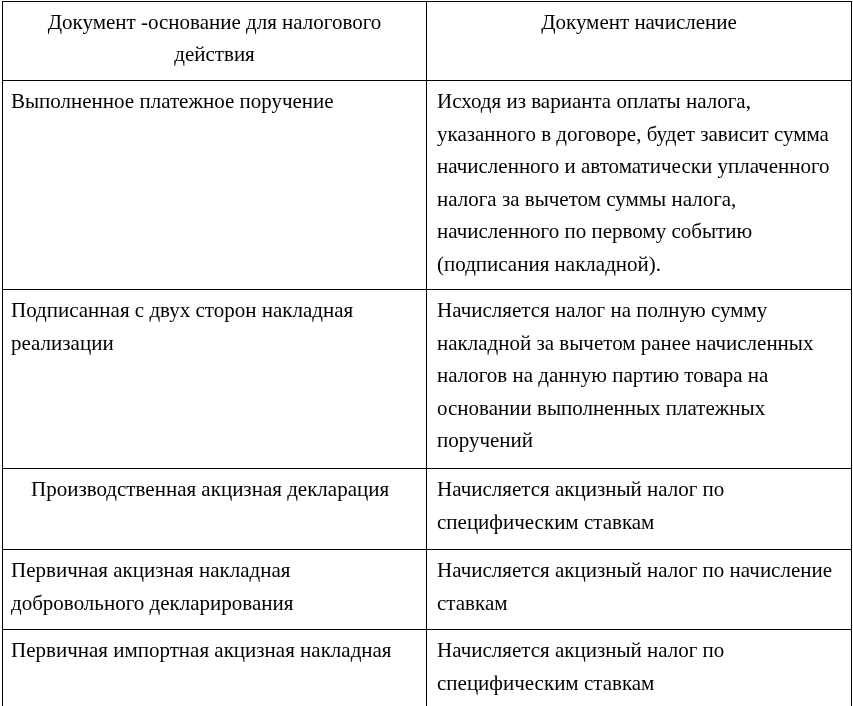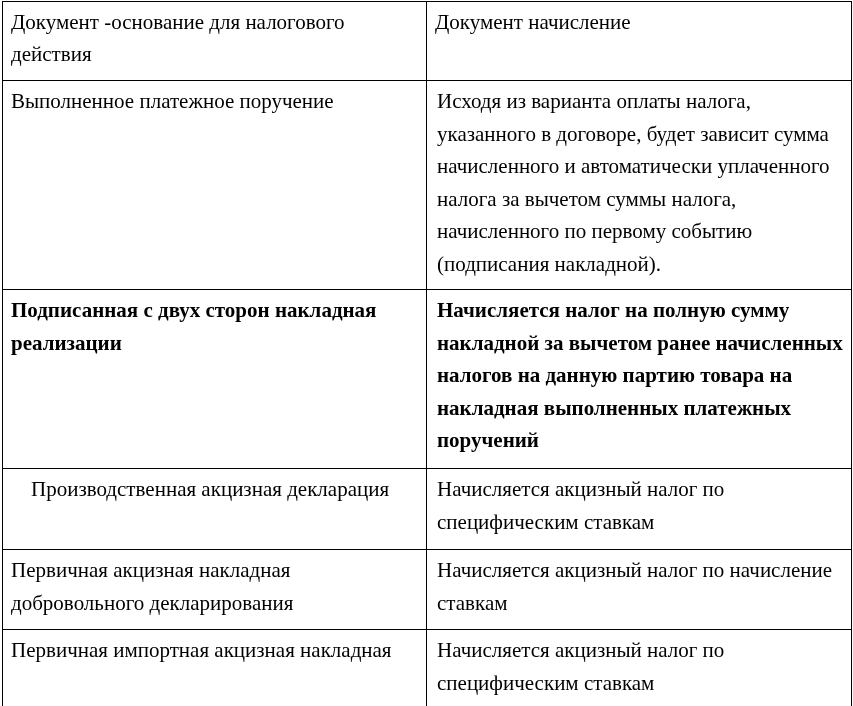--- a/index.html
+++ b/index.html
@@ -15,24 +15,24 @@
     }
     .tbl td {
       border: 1.5px solid #000;
       vertical-align: top;
       padding: 4px 8px 0 8px;
       line-height: 32.5px;
       text-align: left;
     }
     .tbl col.c1 { width: 424px; }
     .tbl col.c2 { width: 425px; }
-    .r0 td { height: 74px; }
+    .r0 td { height: 74px; text-align: center; }
     .r0 td { line-height: 32px; }
     .r1 td { height: 204px; }
-    .r2 td { height: 174px; font-weight: bold; }
+    .r2 td { height: 174px; }
     .r3 td { height: 76px; padding-left: 28px; }
     .r4 td { height: 75px; }
     .r5 td { height: 75px; }
     .r1 td.c2, .r2 td.c2, .r3 td.c2, .r4 td.c2, .r5 td.c2 { padding-left: 10px; margin-left: 17px; }
   </style>
 </head>
 <body>
 
 <table class="tbl">
   <colgroup>
@@ -43,21 +43,21 @@
     <tr class="r0">
       <td class="c1">Документ -основание для налогового действия</td>
       <td class="c2">Документ начисление</td>
     </tr>
     <tr class="r1">
       <td class="c1">Выполненное платежное поручение</td>
       <td class="c2">Исходя из варианта оплаты налога, указанного в договоре, будет зависит сумма начисленного и автоматически уплаченного налога за вычетом суммы налога, начисленного по первому событию (подписания накладной).</td>
     </tr>
     <tr class="r2">
       <td class="c1">Подписанная с двух сторон накладная реализации</td>
-      <td class="c2">Начисляется налог на полную сумму накладной за вычетом ранее начисленных налогов на данную партию товара на накладная выполненных платежных поручений</td>
+      <td class="c2">Начисляется налог на полную сумму накладной за вычетом ранее начисленных налогов на данную партию товара на основании выполненных платежных поручений</td>
     </tr>
     <tr class="r3">
       <td class="c1">Производственная акцизная декларация</td>
       <td class="c2">Начисляется акцизный налог по специфическим ставкам</td>
     </tr>
     <tr class="r4">
       <td class="c1">Первичная акцизная накладная добровольного декларирования</td>
       <td class="c2">Начисляется акцизный налог по начисление ставкам</td>
     </tr>
     <tr class="r5">

